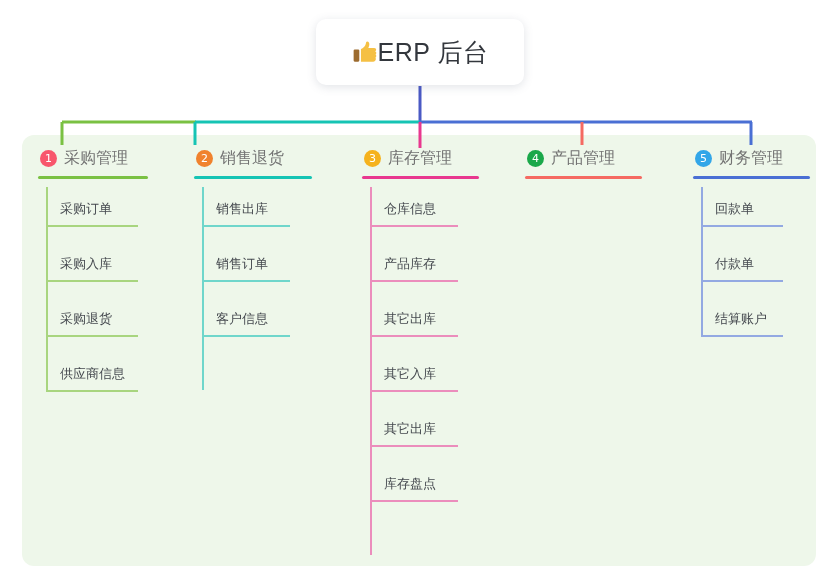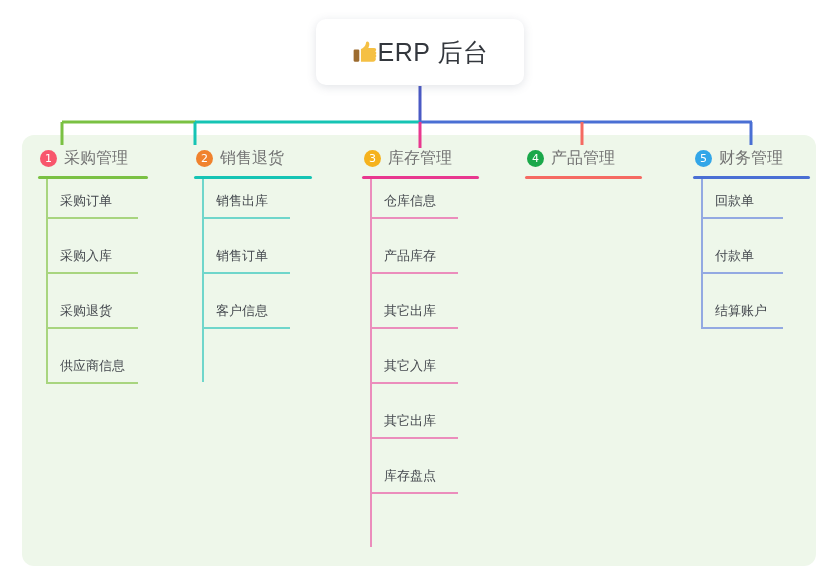--- a/index.html
+++ b/index.html
@@ -59,21 +59,21 @@
   }
   .badge{
     width:17px;height:17px;border-radius:50%;
     color:#fff;font-size:11px;line-height:17px;text-align:center;
     font-family:"DejaVu Sans",sans-serif;
     flex:0 0 auto;
   }
   .head-label{font-size:16px;color:#737373;}
   .head-rule{height:3px;border-radius:2px;margin-top:6px;}
 
-  .items{position:relative;margin-top:0;}
+  .items{position:relative;margin-top:8px;}
   .item{position:relative;height:55px;}
   .item-label{
     position:absolute;
     left:22px;
     top:13px;
     font-size:13px;
     color:#45494f;
     white-space:nowrap;
   }
   .item-rule{

